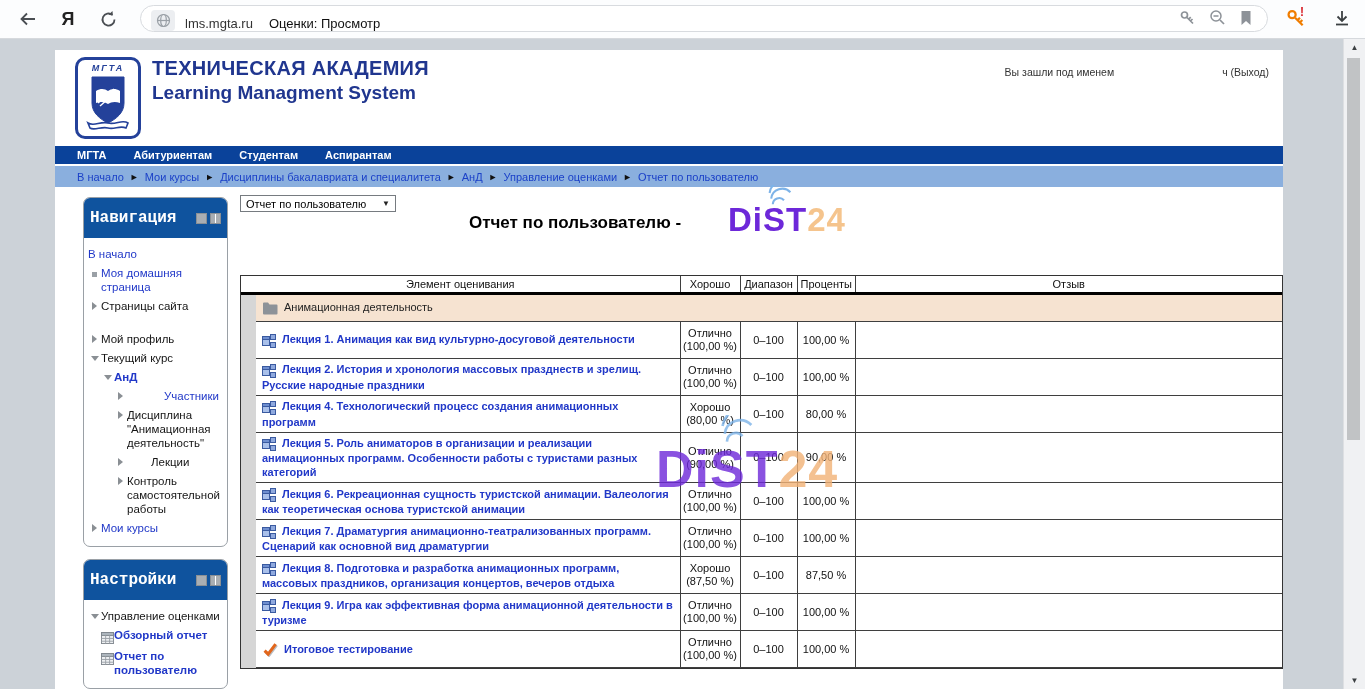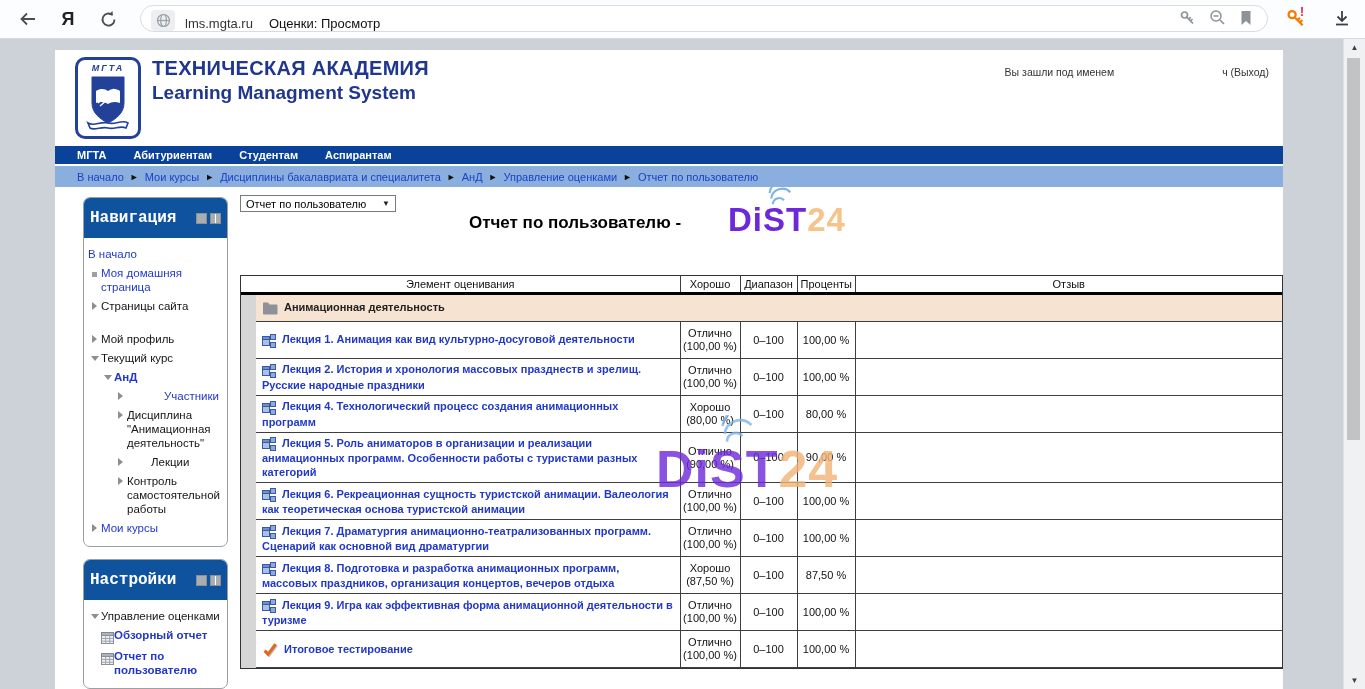--- a/index.html
+++ b/index.html
@@ -75,21 +75,21 @@
   
   .gt{position:absolute;left:0;top:88px;width:1043px;border:1px solid #333;box-sizing:border-box;}
   .gt table{width:100%;border-collapse:collapse;font-size:11px;table-layout:fixed;color:#111;}
   .gt th{border:1px solid #3f3f3f;border-top:none;border-bottom:3px solid #000;font-weight:normal;padding:2px 3px;background:#fff;}
   .gt th:first-child{border-left:none;}
   .gt th:last-child{border-right:none;}
   .gt td{border:1px solid #3f3f3f;padding:3px 6px;vertical-align:middle;background:#fff;}
   .gt td:last-child{border-right:none;}
   .gt td.strip{border:none;background:#d6d6d6;padding:0;}
   .gt td.ttl{border-left:none;line-height:14px;}
-  .gt td.catcell{border-left:none;background:#f6e3d1;font-weight:bold;color:#222;padding:4px 6px;height:18px;}
+  .gt td.catcell{border-left:none;background:#f6e3d1;font-weight:normal;color:#222;padding:4px 6px;height:18px;}
   .gt .ilink{color:#2138c8;font-weight:bold;}
   .gt td.c{text-align:center;line-height:13px;padding:2px;}
   .gt tr.item td{height:30px;}
   .gt .micon{display:inline-block;vertical-align:middle;margin-right:6px;}
 </style>
 </head>
 <body>
 
 <div class="screen">
 

